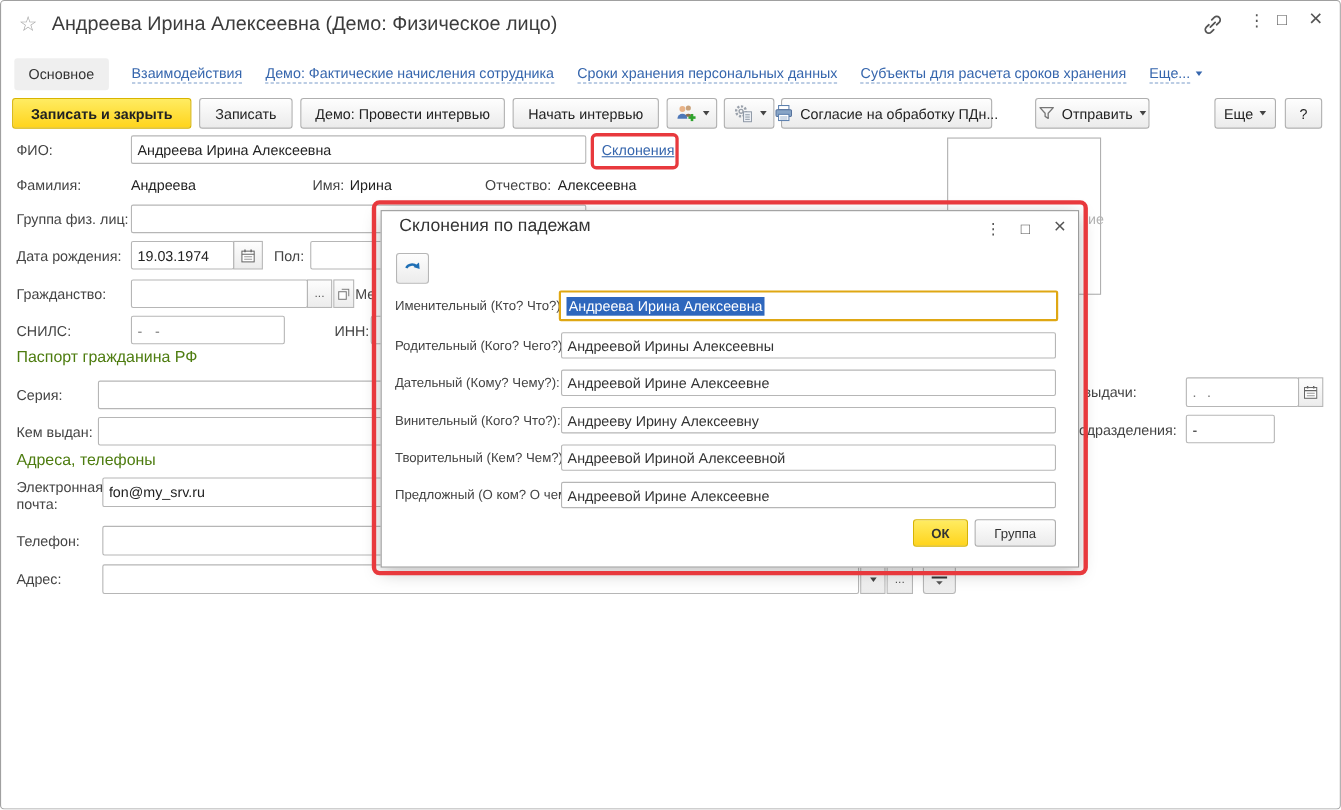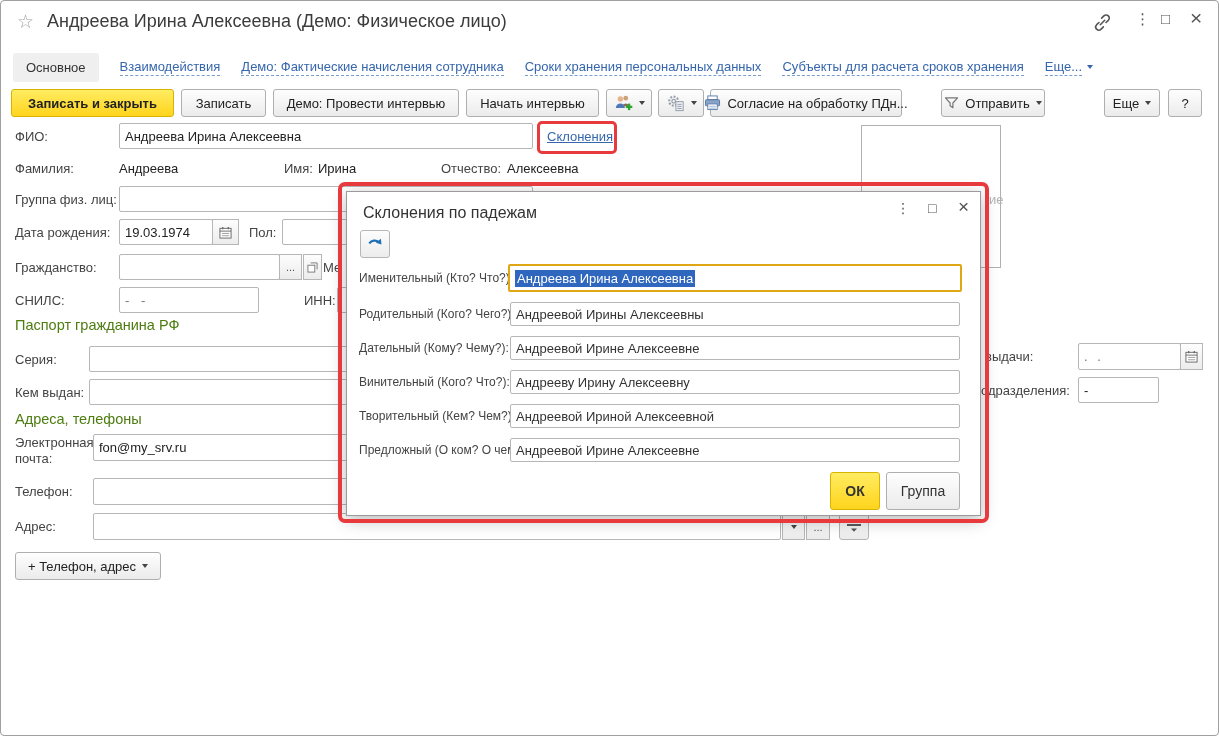--- a/index.html
+++ b/index.html
@@ -42,30 +42,30 @@
   .link { color:#3666ad; text-decoration:underline; cursor:pointer; }
 
   .red-rect { position:absolute; border:4px solid #e8393d; border-radius:7px; z-index:30; pointer-events:none; }
 
   #photo-box { position:absolute; left:860px; top:124px; width:140px; height:143px;
                border:1px solid #b0b0b0; z-index:1; }
   .photo-frag { position:absolute; left:988px; top:191px; color:#b3b3b3; font-size:13px; z-index:1; }
 
   #modal { position:absolute; left:345px; top:190px; width:635px; height:325px; background:#fff;
            border:1px solid #9b9b9b; box-shadow:0 4px 16px rgba(0,0,0,.28); z-index:10; }
-  #modal .mtitle { position:absolute; left:16px; top:12px; font-size:16px; color:#333; white-space:nowrap; }
+  #modal .mtitle { position:absolute; left:16px; top:5px; font-size:16px; color:#333; white-space:nowrap; }
   #modal .mlbl { position:absolute; left:12px; font-size:12px; color:#444; white-space:nowrap; }
   #modal .minp { position:absolute; left:163px; width:450px; height:24px; border:1px solid #b6b6b6;
                  border-radius:2px; display:flex; align-items:center; padding:0 5px; font-size:13px;
                  white-space:nowrap; overflow:hidden; background:#fff; }
   #modal .minp.focus { left:161px; width:454px; height:28px; border:2px solid #dfa713; }
   .seltext { background:#2e67bd; color:#fff; padding:1px 2px; }
-  #modal .mbtn { position:absolute; height:38px; border:1px solid #afafaf; border-radius:3px;
+  #modal .mbtn { position:absolute; height:25px; border:1px solid #afafaf; border-radius:3px;
                  background:linear-gradient(#fefefe,#ebebeb); display:flex; align-items:center;
-                 justify-content:center; font-size:14px; cursor:pointer; }
+                 justify-content:center; font-size:12px; cursor:pointer; }
   #modal .mbtn.yellow { background:linear-gradient(#ffec62,#ffd41c); border-color:#d8b400; font-weight:bold; }
   .icon { display:inline-flex; align-items:center; justify-content:center; }
 </style>
 </head>
 <body>
 
 <div id="app">
 
   <div id="titlebar">
     <span class="star">☆</span>
@@ -246,24 +246,20 @@
   <div class="mini" style="left:838px; top:510px; width:30px; height:29px; border-radius:3px;">
     <span class="icon">
       <svg width="16" height="13" viewBox="0 0 16 13">
         <line x1="1" y1="2" x2="15" y2="2" stroke="#333" stroke-width="1.6"></line>
         <line x1="1" y1="6" x2="15" y2="6" stroke="#333" stroke-width="1.6"></line>
         <path d="M5 9.5 h6 l-3 3.2 z" fill="#555"></path>
       </svg>
     </span>
   </div>
 
-  <div class="btn" style="left:14px; top:551px; width:146px;">
-    <span>+ Телефон, адрес</span>
-    <span class="caret"></span>
-  </div>
 
   <div id="photo-box"></div>
   <span class="photo-frag">ие</span>
 
   <div id="modal">
     <span class="mtitle">Склонения по падежам</span>
     <span class="winbtn" style="left:549px; top:8px; font-size:14px;">⋮</span>
     <span class="winbtn" style="left:581px; top:8px; font-size:14px;">□</span>
     <span class="winbtn" style="left:611px; top:4px; font-size:19px;">×</span>
 

